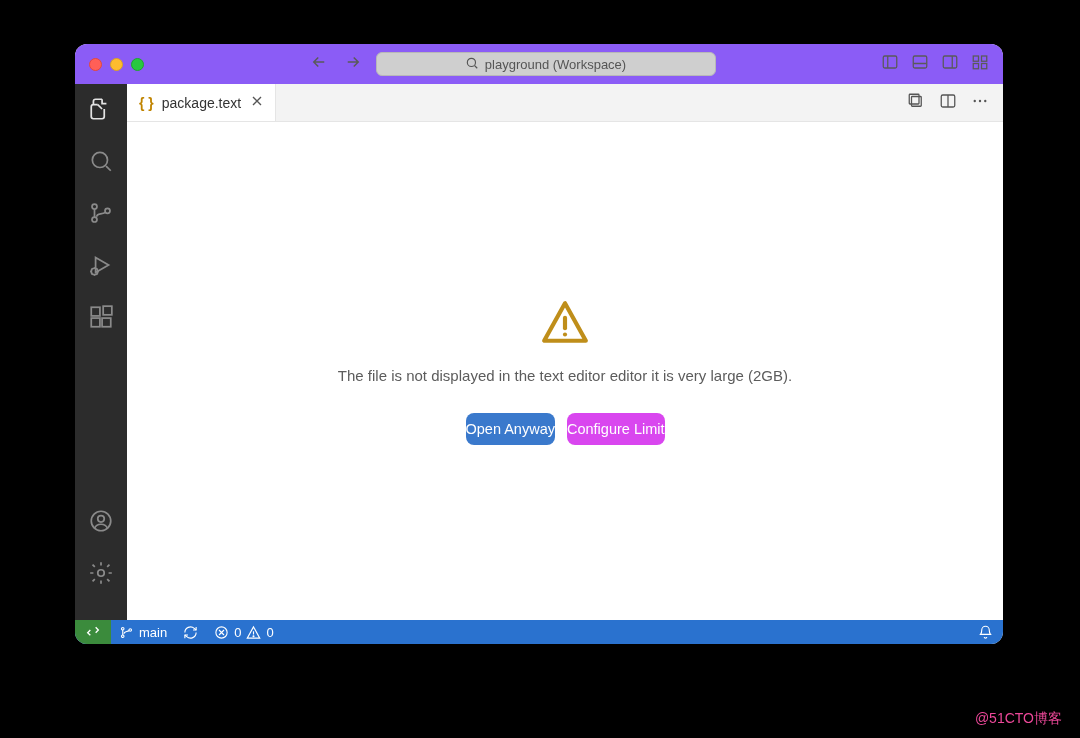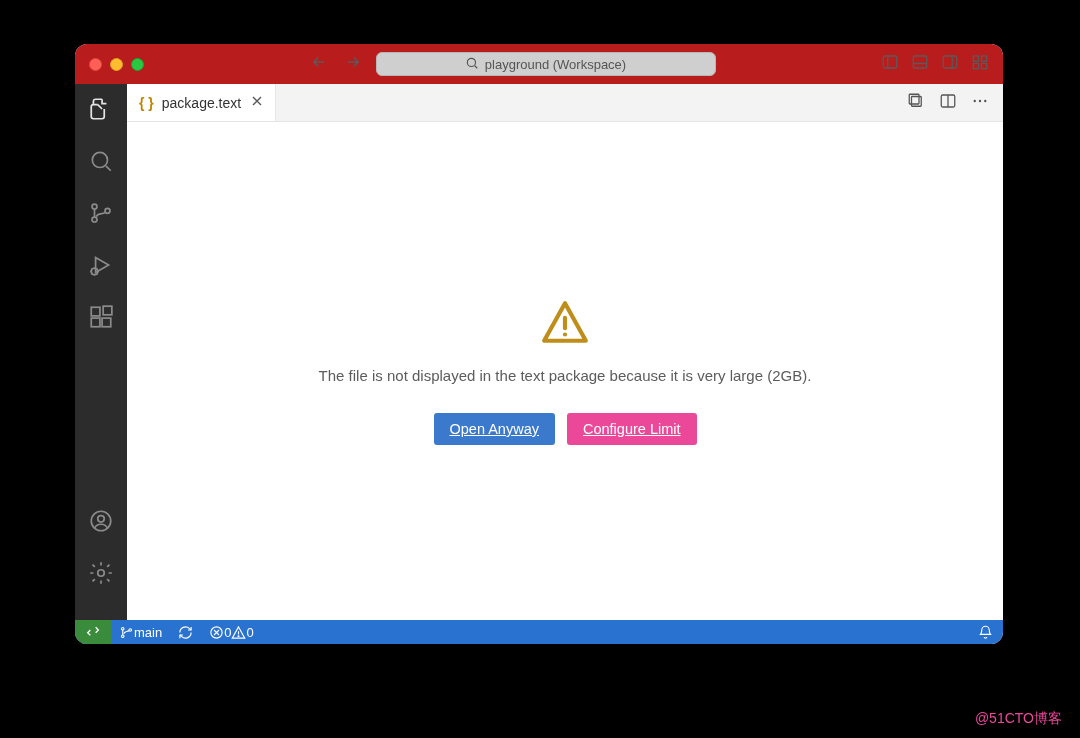--- a/index.html
+++ b/index.html
@@ -4,21 +4,21 @@
 <style>
   * { box-sizing: border-box; margin: 0; padding: 0; }
   html, body { width: 1080px; height: 738px; background: #000; font-family: -apple-system, BlinkMacSystemFont, "Segoe UI", Helvetica, Arial, sans-serif; overflow: hidden; }
   .window {
     position: absolute; left: 75px; top: 44px; width: 928px; height: 600px;
     background: #ffffff; border-radius: 12px; overflow: hidden;
     box-shadow: 0 20px 40px rgba(0,0,0,0.5);
     display: flex; flex-direction: column;
   }
   .titlebar {
-    height: 40px; background: #b91c1c; display: flex; align-items: center; padding: 0 14px;
+    height: 40px; background: #8b5cf6; display: flex; align-items: center; padding: 0 14px;
     position: relative;
   }
   .traffic { display: flex; gap: 8px; }
   .tl { width: 13px; height: 13px; border-radius: 50%; }
   .tl-red { background: #ff5f57; border: 1px solid #e1483f; }
   .tl-yellow { background: #febc2e; border: 1px solid #d9a128; }
   .tl-green { background: #28c840; border: 1px solid #1fa331; }
   .nav-arrows { display: flex; gap: 16px; margin-left: auto; margin-right: 14px; color: #5a5a5a; }
   .nav-arrows svg { width: 18px; height: 18px; }
   .search-pill {
@@ -52,35 +52,35 @@
   .tab-close svg { width: 16px; height: 16px; }
   .tab-actions { margin-left: auto; display: flex; gap: 14px; padding-right: 14px; color: #555; }
   .editor {
     flex: 1; display: flex; flex-direction: column; align-items: center;
     justify-content: center; gap: 14px; color: #555; text-align: center;
   }
   .warn-icon svg { width: 50px; height: 50px; }
   .msg { font-size: 15px; color: #5c5c5c; max-width: 560px; line-height: 1.45; }
   .btn-row { display: flex; gap: 12px; margin-top: 12px; }
   .btn {
-    padding: 8px 16px; border-radius: 3px; font-size: 14.5px; color: #fff;
-    border: none; cursor: pointer; text-decoration: underline;
+    padding: 8px 0; border-radius: 8px; font-size: 14.5px; color: #fff;
+    border: none; cursor: pointer;
   }
   .btn-primary { background: #3a79cc; }
-  .btn-secondary { background: #ec4899; }
+  .btn-secondary { background: #d946ef; }
   .statusbar {
     height: 24px; background: #2a72cf; color: #fff; font-size: 13px;
     display: flex; align-items: center;
   }
   .remote {
     width: 36px; height: 100%; background: #3b8b3c; display: flex;
     align-items: center; justify-content: center;
   }
   .remote svg { width: 16px; height: 16px; }
-  .status-item { display: flex; align-items: center; padding: 0 8px; height: 100%; }
+  .status-item { display: flex; align-items: center; gap: 5px; padding: 0 8px; height: 100%; }
   .status-item svg { width: 15px; height: 15px; }
   .status-right { margin-left: auto; padding-right: 10px; }
   .watermark {
     position: absolute; right: 18px; bottom: 10px; color: #ec4899; font-size: 14px;
     font-family: "PingFang SC", sans-serif;
   }
 </style>
 </head>
 <body>
 
@@ -206,21 +206,21 @@
       </div>
 
       <div class="editor">
         <div class="warn-icon">
           <svg viewBox="0 0 24 24" fill="none" stroke="#bf8e1a" stroke-width="2" stroke-linejoin="round">
               <path d="M12 3 2 21h20L12 3Z"></path>
               <path d="M12 10v5" stroke-linecap="round"></path>
               <circle cx="12" cy="18" r="1" fill="#bf8e1a" stroke="none"></circle>
             </svg>
         </div>
-        <div class="msg">The file is not displayed in the text package because it is very large (2GB).</div>
+        <div class="msg">The file is not displayed in the text editor editor it is very large (2GB).</div>
         <div class="btn-row">
           <button class="btn btn-primary">Open Anyway</button>
           <button class="btn btn-secondary">Configure Limit</button>
         </div>
       </div>
     </div>
   </div>
 
   <div class="statusbar">
     <div class="remote">

